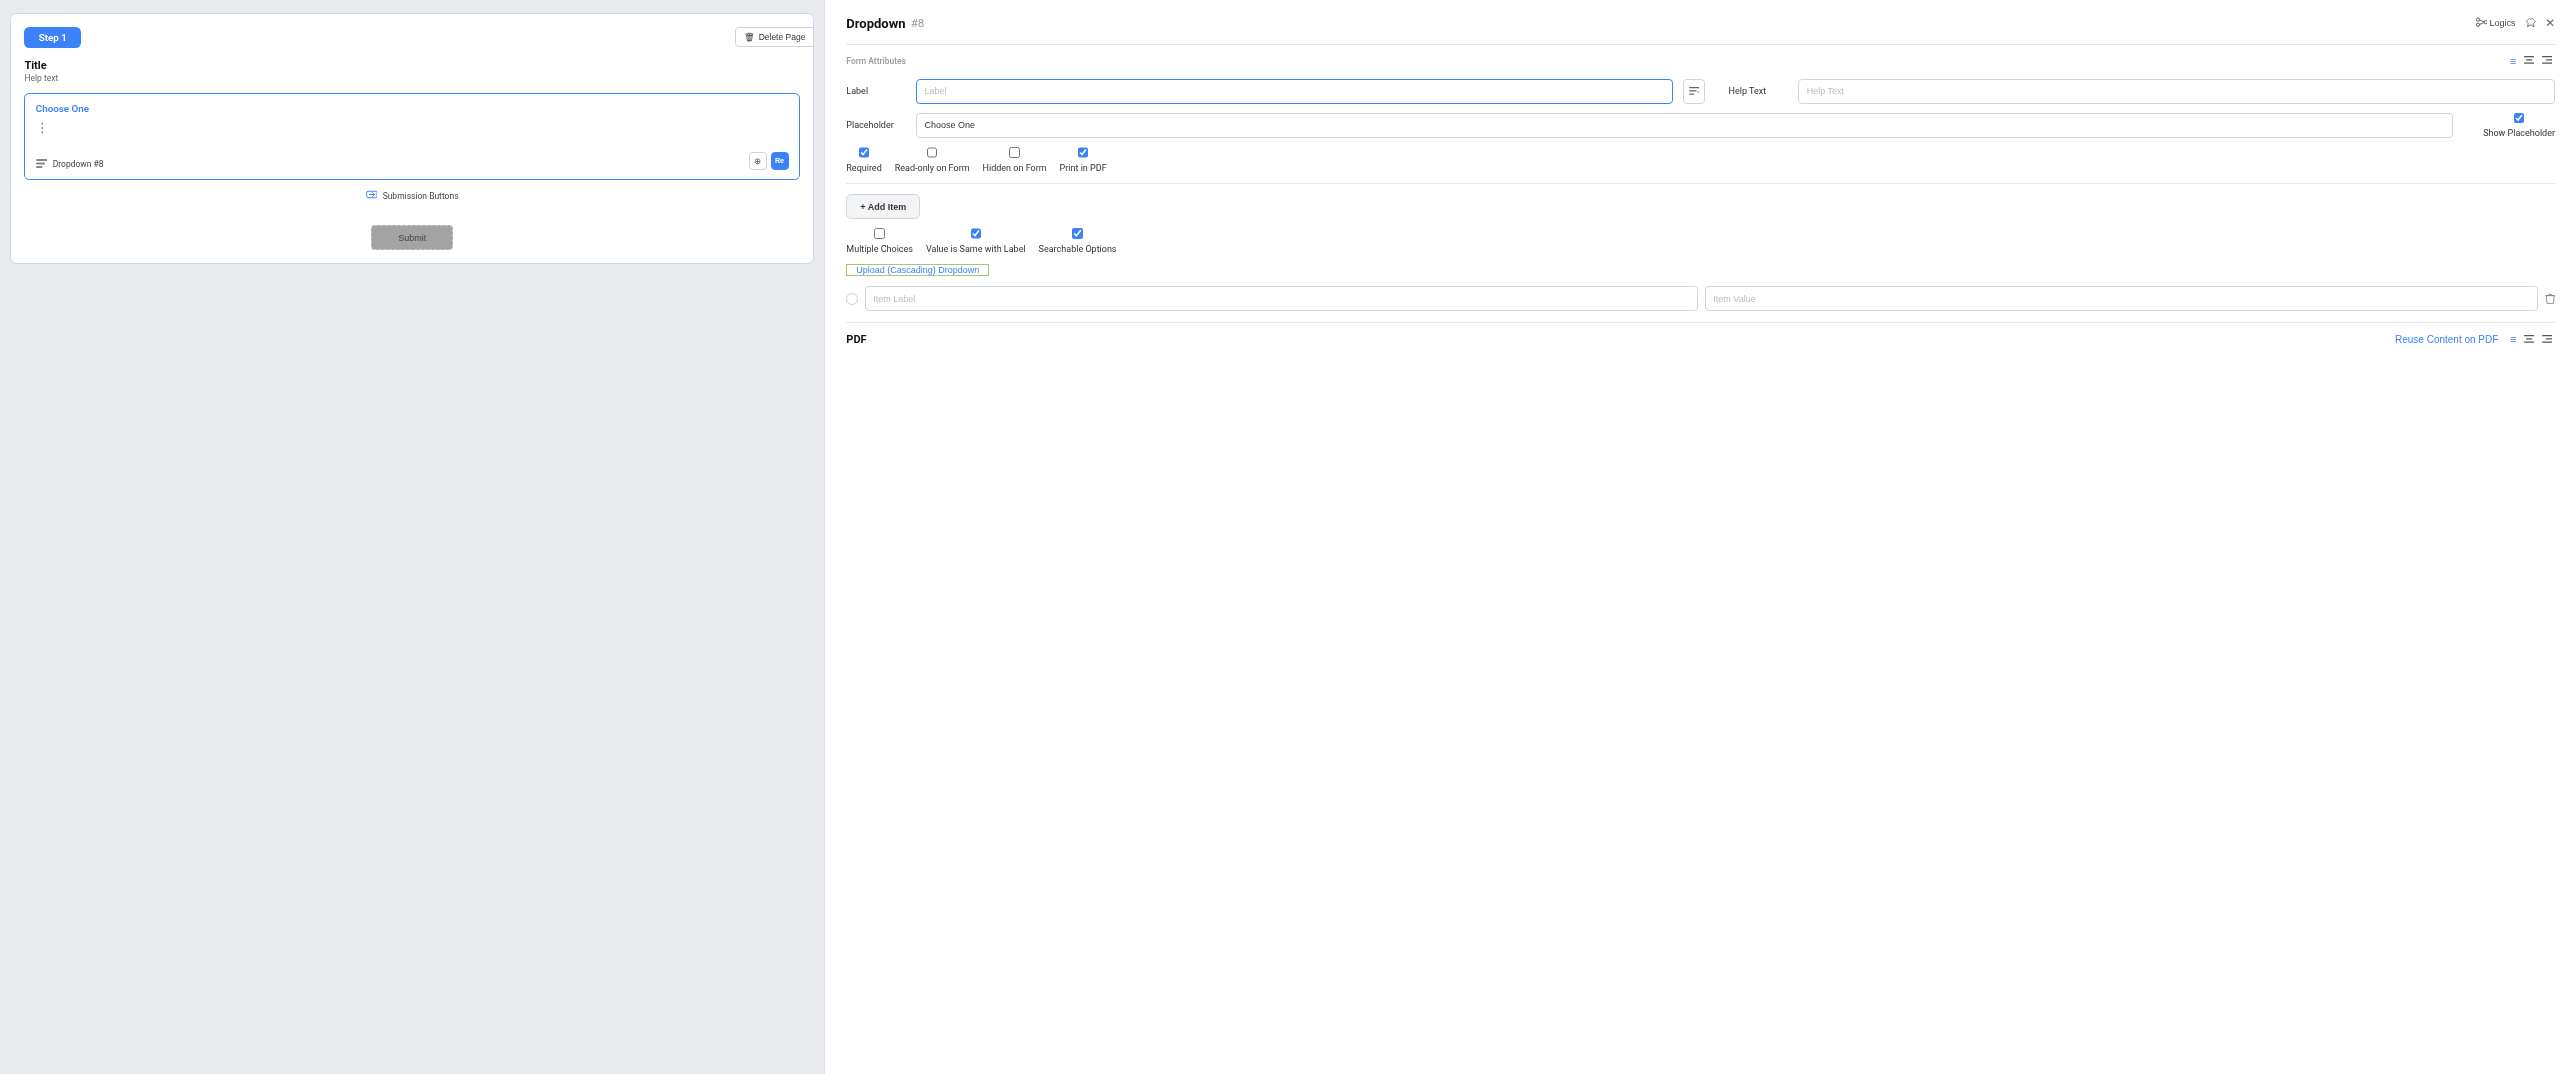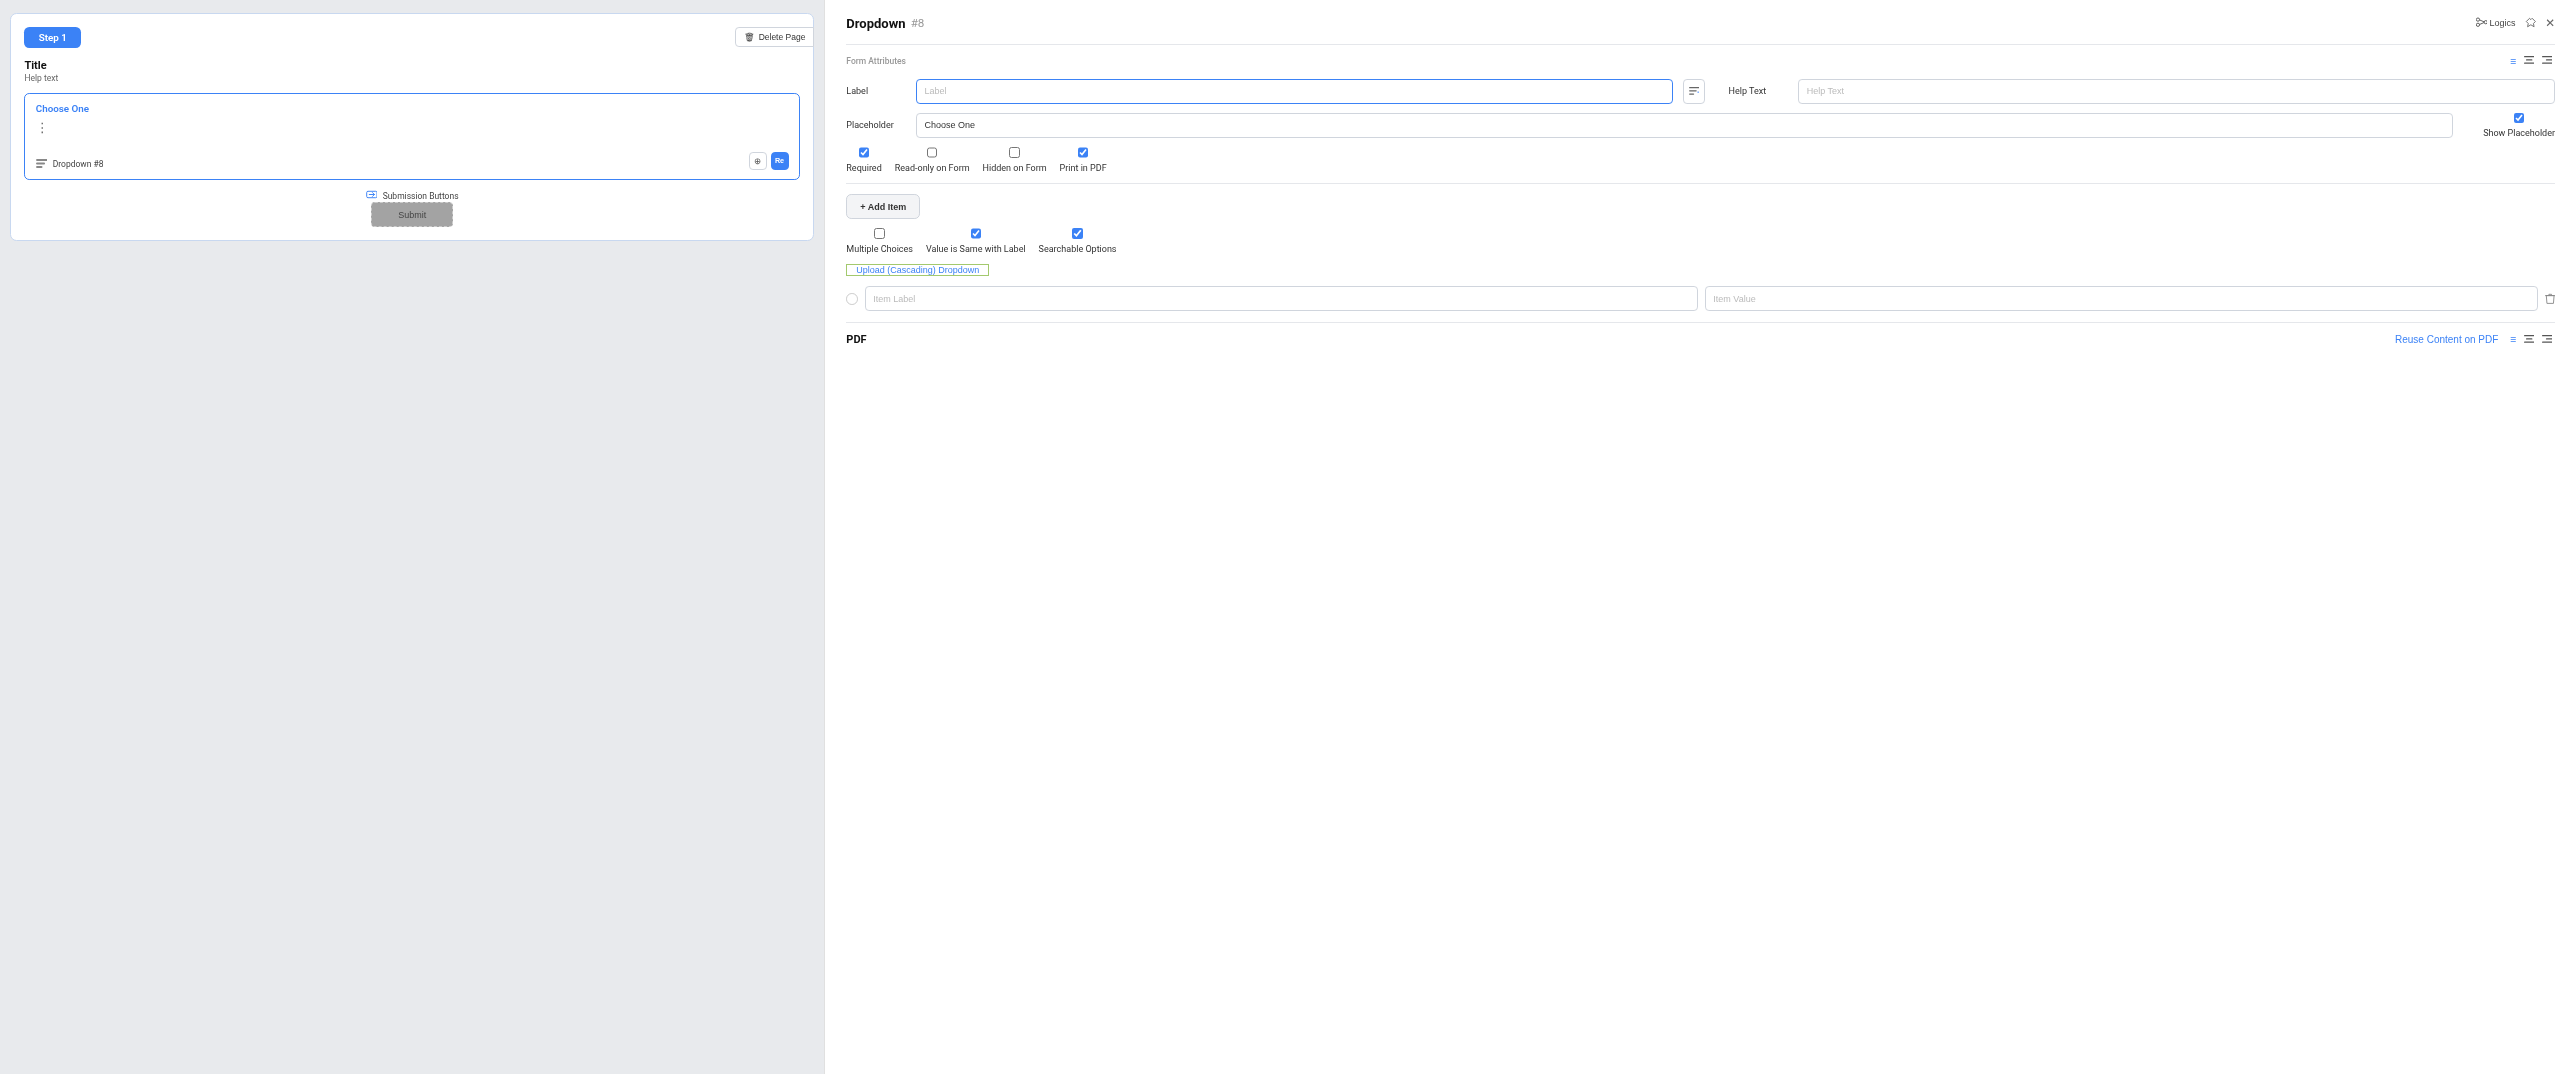--- a/index.html
+++ b/index.html
@@ -131,21 +131,21 @@
       background: #3b82f6;
       color: #fff;
       border-color: #3b82f6;
     }
 
     .submission-buttons {
       display: flex;
       flex-direction: column;
       align-items: center;
       margin-top: 10.4px;
-      gap: 1px;
+      gap: 24px;
     }
 
     .submission-label {
       display: flex;
       align-items: center;
       gap: 5.2px;
       font-size: 8.5px;
       color: #444;
     }
 

